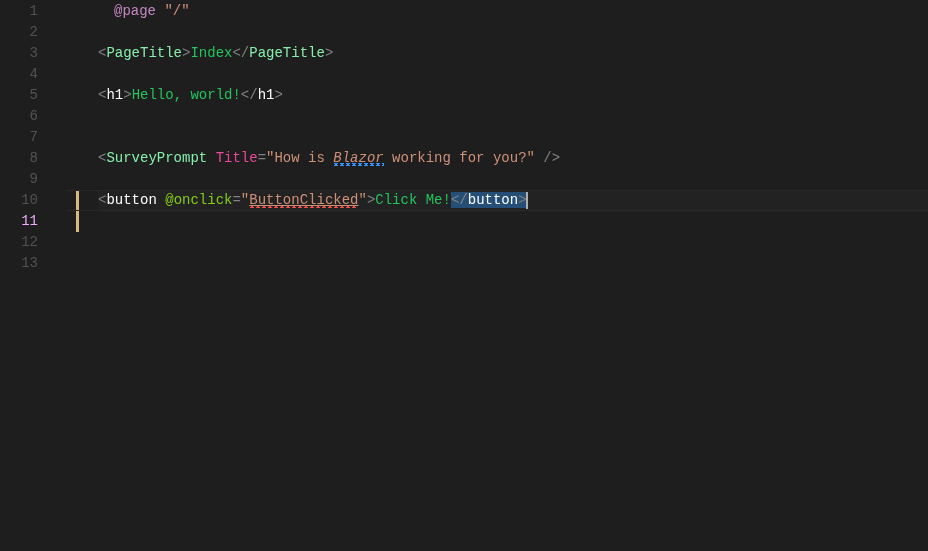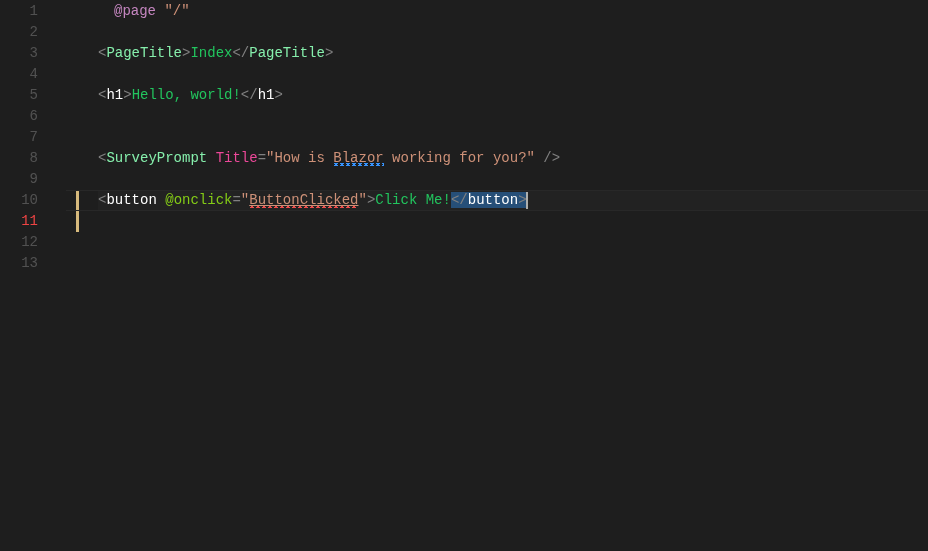--- a/index.html
+++ b/index.html
@@ -25,21 +25,21 @@
     user-select: none;
     flex-shrink: 0;
   }
   .ln {
     color: #858585;
     padding-right: 28px;
     height: 21px;
     opacity: 0.5;
   }
   .ln.active {
-    color: #ef4444;
+    color: #f0abfc;
     opacity: 1;
   }
   .margin-decor {
     position: absolute;
     left: 76px;
     top: 190px;
     width: 3px;
     height: 42px;
     background: #d7ba7d;
   }
@@ -79,20 +79,21 @@
   .t-attr    { color: #ec4899; }
   .t-text    { color: #22c55e; }
 
   .squiggle-blue {
     background-image: linear-gradient(45deg, transparent 40%, #3794ff 40%, #3794ff 60%, transparent 60%),
                       linear-gradient(-45deg, transparent 40%, #3794ff 40%, #3794ff 60%, transparent 60%);
     background-size: 6px 3px;
     background-repeat: repeat-x;
     background-position: 0 100%;
     padding-bottom: 0px;
+    font-style: italic;
   }
   .squiggle-red {
     background-image: linear-gradient(45deg, transparent 40%, #f14c4c 40%, #f14c4c 60%, transparent 60%),
                       linear-gradient(-45deg, transparent 40%, #f14c4c 40%, #f14c4c 60%, transparent 60%);
     background-size: 6px 3px;
     background-repeat: repeat-x;
     background-position: 0 100%;
     text-decoration: underline;
   }
   .sel {

